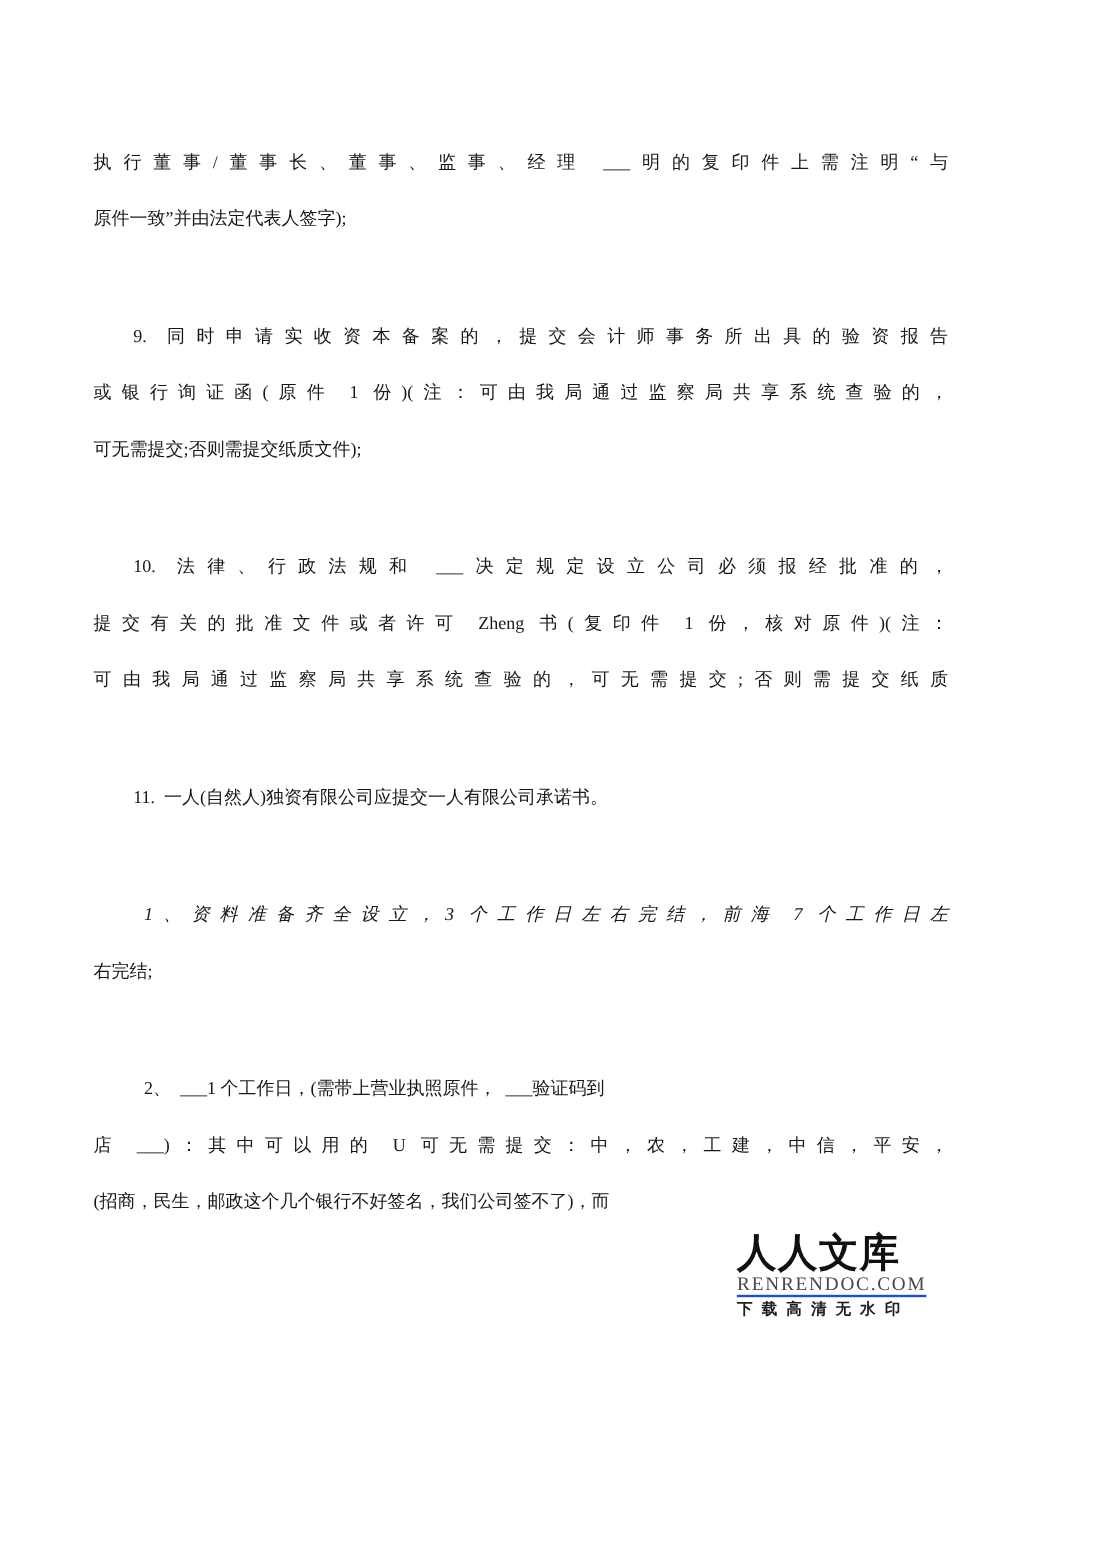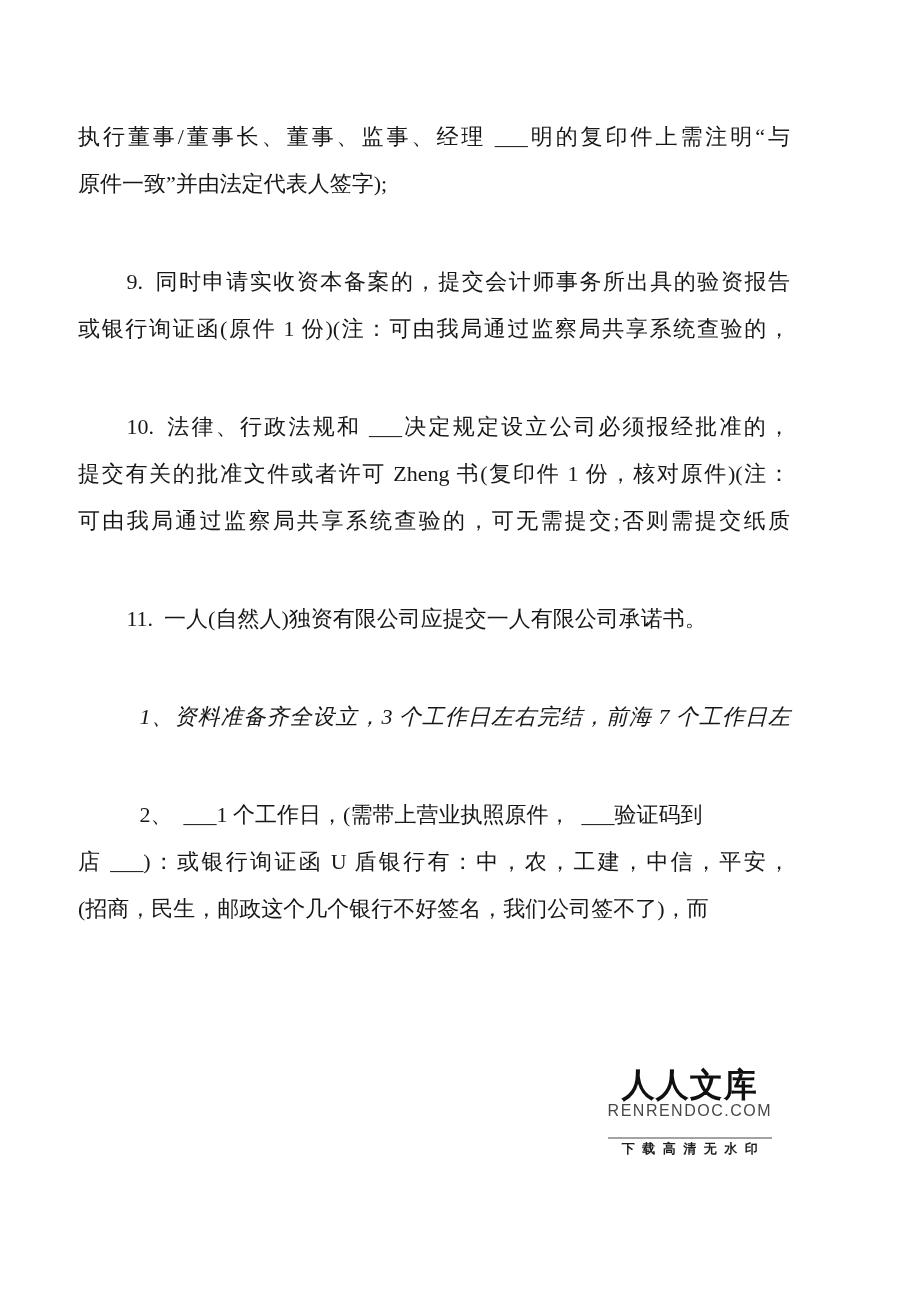--- a/index.html
+++ b/index.html
@@ -18,67 +18,67 @@
     position: absolute;
     inset: 0;
     background: #ffffff;
   }
   .doc-body {
     position: absolute;
     left: 78px;
     top: 113px;
     width: 712px;
     color: #171717;
-    font-size: 22px;
+    font-size: 15px;
     z-index: 1;
   }
   .para {
     margin: 0 0 51px 0;
     padding: 0;
   }
   .para:last-child { margin-bottom: 0; }
   .line {
     line-height: 47px;
     min-height: 47px;
     text-align: left;
   }
   .line.just {
     text-align: justify;
     text-align-last: justify;
   }
   
   .watermark {
     position: absolute;
-    top: 1068px;
+    top: 1028px;
     right: 148px;
-    text-align: center;
+    text-align: left;
     z-index: 0;
     pointer-events: none;
   }
   .wm-title {
     font-family: "Liberation Serif", "DejaVu Serif", serif;
     font-weight: bold;
     font-size: 33px;
     line-height: 34px;
     color: #101010;
     letter-spacing: 1px;
     white-space: nowrap;
   }
   .wm-domain-row {
     line-height: 15px;
     margin-top: 1px;
   }
   .wm-domain {
     display: inline-block;
-    font-family: Liberation Sans, sans-serif;
+    font-family: Liberation Serif, serif;
     font-size: 16px;
     color: #474747;
     letter-spacing: 1.5px;
-    border-bottom: 2px solid #a3a3a3;
-    padding-bottom: 19px;
+    border-bottom: 2px solid #1d4ed8;
+    padding-bottom: 1px;
     white-space: nowrap;
   }
   .wm-tagline {
     font-family: "Liberation Sans", "DejaVu Sans", sans-serif;
     font-size: 13px;
     line-height: 14px;
     color: #1d1d1d;
     letter-spacing: 7.5px;
     margin-top: 3px;
     margin-right: -7.5px;
@@ -92,35 +92,37 @@
 <div class="page">
 
   <div class="doc-body">
       <div class="para">
         <div class="line just">执行董事/董事长、董事、监事、经理 ___明的复印件上需注明“与</div>
         <div class="line">原件一致”并由法定代表人签字);</div>
       </div>
       <div class="para">
         <div class="line just" style="padding-left: 2.2em;">9. 同时申请实收资本备案的，提交会计师事务所出具的验资报告</div>
         <div class="line just">或银行询证函(原件 1 份)(注：可由我局通过监察局共享系统查验的，</div>
+        <div class="line">可无需提交;否则需提交纸质文件);</div>
       </div>
       <div class="para">
         <div class="line just" style="padding-left: 2.2em;">10. 法律、行政法规和 ___决定规定设立公司必须报经批准的，</div>
         <div class="line just">提交有关的批准文件或者许可 Zheng 书(复印件 1 份，核对原件)(注：</div>
         <div class="line just">可由我局通过监察局共享系统查验的，可无需提交;否则需提交纸质</div>
       </div>
       <div class="para">
         <div class="line" style="padding-left: 2.2em;">11. 一人(自然人)独资有限公司应提交一人有限公司承诺书。</div>
       </div>
       <div class="para">
         <div class="line just" style="padding-left: 2.8em; font-style: italic;">1、资料准备齐全设立，3 个工作日左右完结，前海 7 个工作日左</div>
+        <div class="line">右完结;</div>
       </div>
       <div class="para">
         <div class="line" style="padding-left: 2.8em;">2、 ___1 个工作日，(需带上营业执照原件， ___验证码到</div>
-        <div class="line just">店 ___)：或银行询证函 U 盾银行有：中，农，工建，中信，平安，</div>
+        <div class="line just">店 ___)：其中可以用的 U 可无需提交：中，农，工建，中信，平安，</div>
         <div class="line">(招商，民生，邮政这个几个银行不好签名，我们公司签不了)，而</div>
       </div>
     </div>
 
   <div class="watermark">
     <div class="wm-title">人人文库</div>
     <div class="wm-domain-row">
       <span class="wm-domain">RENRENDOC.COM</span>
     </div>
     <div class="wm-tagline">下载高清无水印</div>

